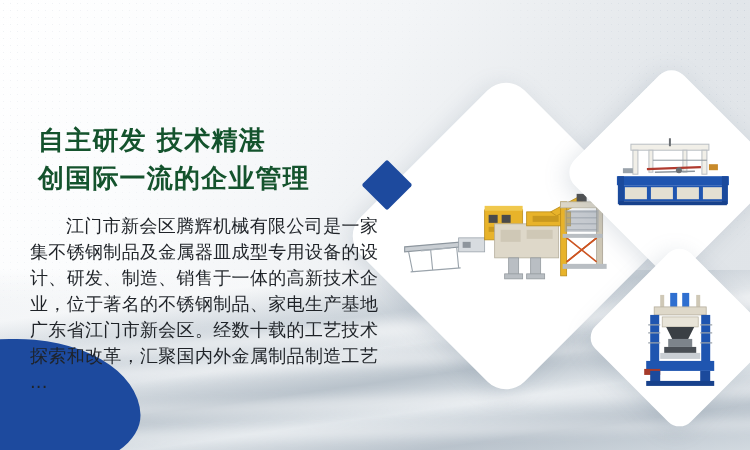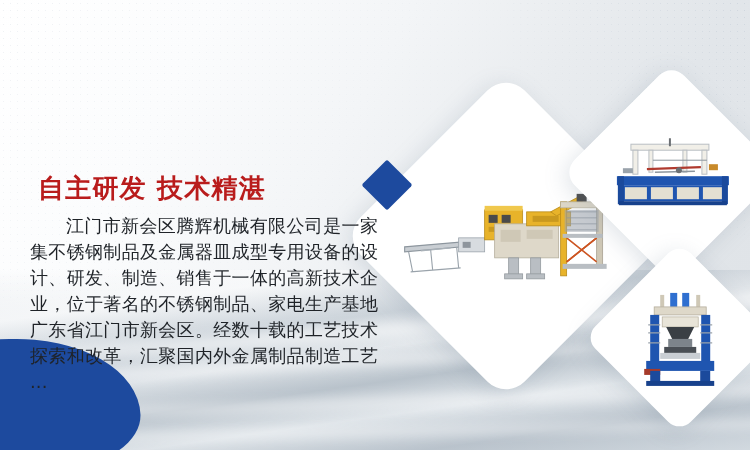--- a/index.html
+++ b/index.html
@@ -124,27 +124,26 @@
     position: absolute;
     transform: rotate(-45deg);
     transform-origin: center center;
   }
 
   
   .headline {
     position: absolute;
     left: 38px;
     top: 121px;
-    color: #b91c1c;
+    color: #14532d;
     font-size: 26px;
     font-weight: bold;
     letter-spacing: 1.2px;
     line-height: 38px;
     white-space: nowrap;
-    margin-top: 48px;
   }
   .headline .line2 { display: block; }
 
   .paragraph {
     position: absolute;
     left: 30px;
     top: 213px;
     width: 348px;
     color: #1f2328;
     font-size: 18px;
@@ -298,17 +297,18 @@
       <rect x="10" y="80" width="10" height="14" fill="#1b4a9c"></rect>
       <rect x="60" y="80" width="10" height="14" fill="#1b4a9c"></rect>
       <rect x="6" y="90" width="68" height="5" fill="#17418c"></rect>
     </svg>
   </div>
 
   <div class="accent-diamond"></div>
 
   <div class="headline">
     <span>自主研发 技术精湛</span>
+    <span class="line2">创国际一流的企业管理</span>
   </div>
 
   <div class="paragraph">江门市新会区腾辉机械有限公司是一家集不锈钢制品及金属器皿成型专用设备的设计、研发、制造、销售于一体的高新技术企业，位于著名的不锈钢制品、家电生产基地广东省江门市新会区。经数十载的工艺技术探索和改革，汇聚国内外金属制品制造工艺 ...</div>
 
 </div>
 
 </body></html>

